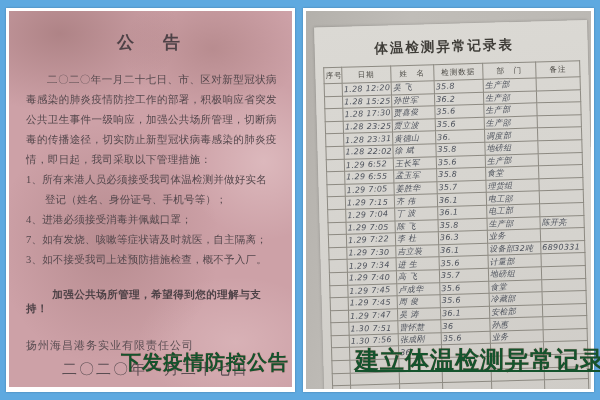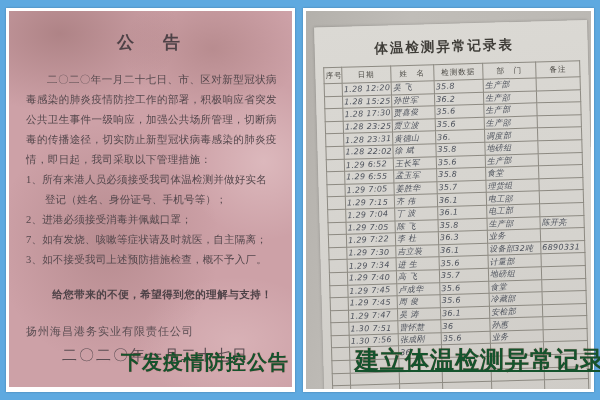--- a/index.html
+++ b/index.html
@@ -100,25 +100,25 @@
 </head>
 <body>
 
 <div class="photo" id="photo-left">
   <div class="pink-paper">
     <div class="notice-inner">
       <div class="notice-title">公　告</div>
       <div class="notice-par">二〇二〇年一月二十七日、市、区对新型冠状病毒感染的肺炎疫情防控工作的部署，积极响应省突发公共卫生事件一级响应，加强公共场所管理，切断病毒的传播途径，切实防止新型冠状病毒感染的肺炎疫情，即日起，我司采取以下管理措施：</div>
       <div class="notice-list">
         <div class="notice-item">1、所有来港人员必须接受我司体温检测并做好实名登记（姓名、身份证号、手机号等）；</div>
-        <div class="notice-item">2、进港必须接受消毒并佩戴口罩；</div>
+        <div class="notice-item">4、进港必须接受消毒并佩戴口罩；</div>
         <div class="notice-item">7、如有发烧、咳嗽等症状请及时就医，自主隔离；</div>
         <div class="notice-item">3、如不接受我司上述预防措施检查，概不予入厂。</div>
       </div>
-      <div class="notice-thanks">给您带来的不便，希望得到您的理解与支持！</div>
+      <div class="notice-thanks">加强公共场所管理，希望得到您的理解与支持！</div>
       <div class="notice-sig">扬州海昌港务实业有限责任公司</div>
       <div class="notice-date">二〇二〇年一月二十七日</div>
     </div>
   </div>
   <div class="caption" id="caption-left">下发疫情防控公告</div>
 </div>
 
 <div class="photo" id="photo-right">
   <div class="grey-photo">
     <div class="form-paper">

